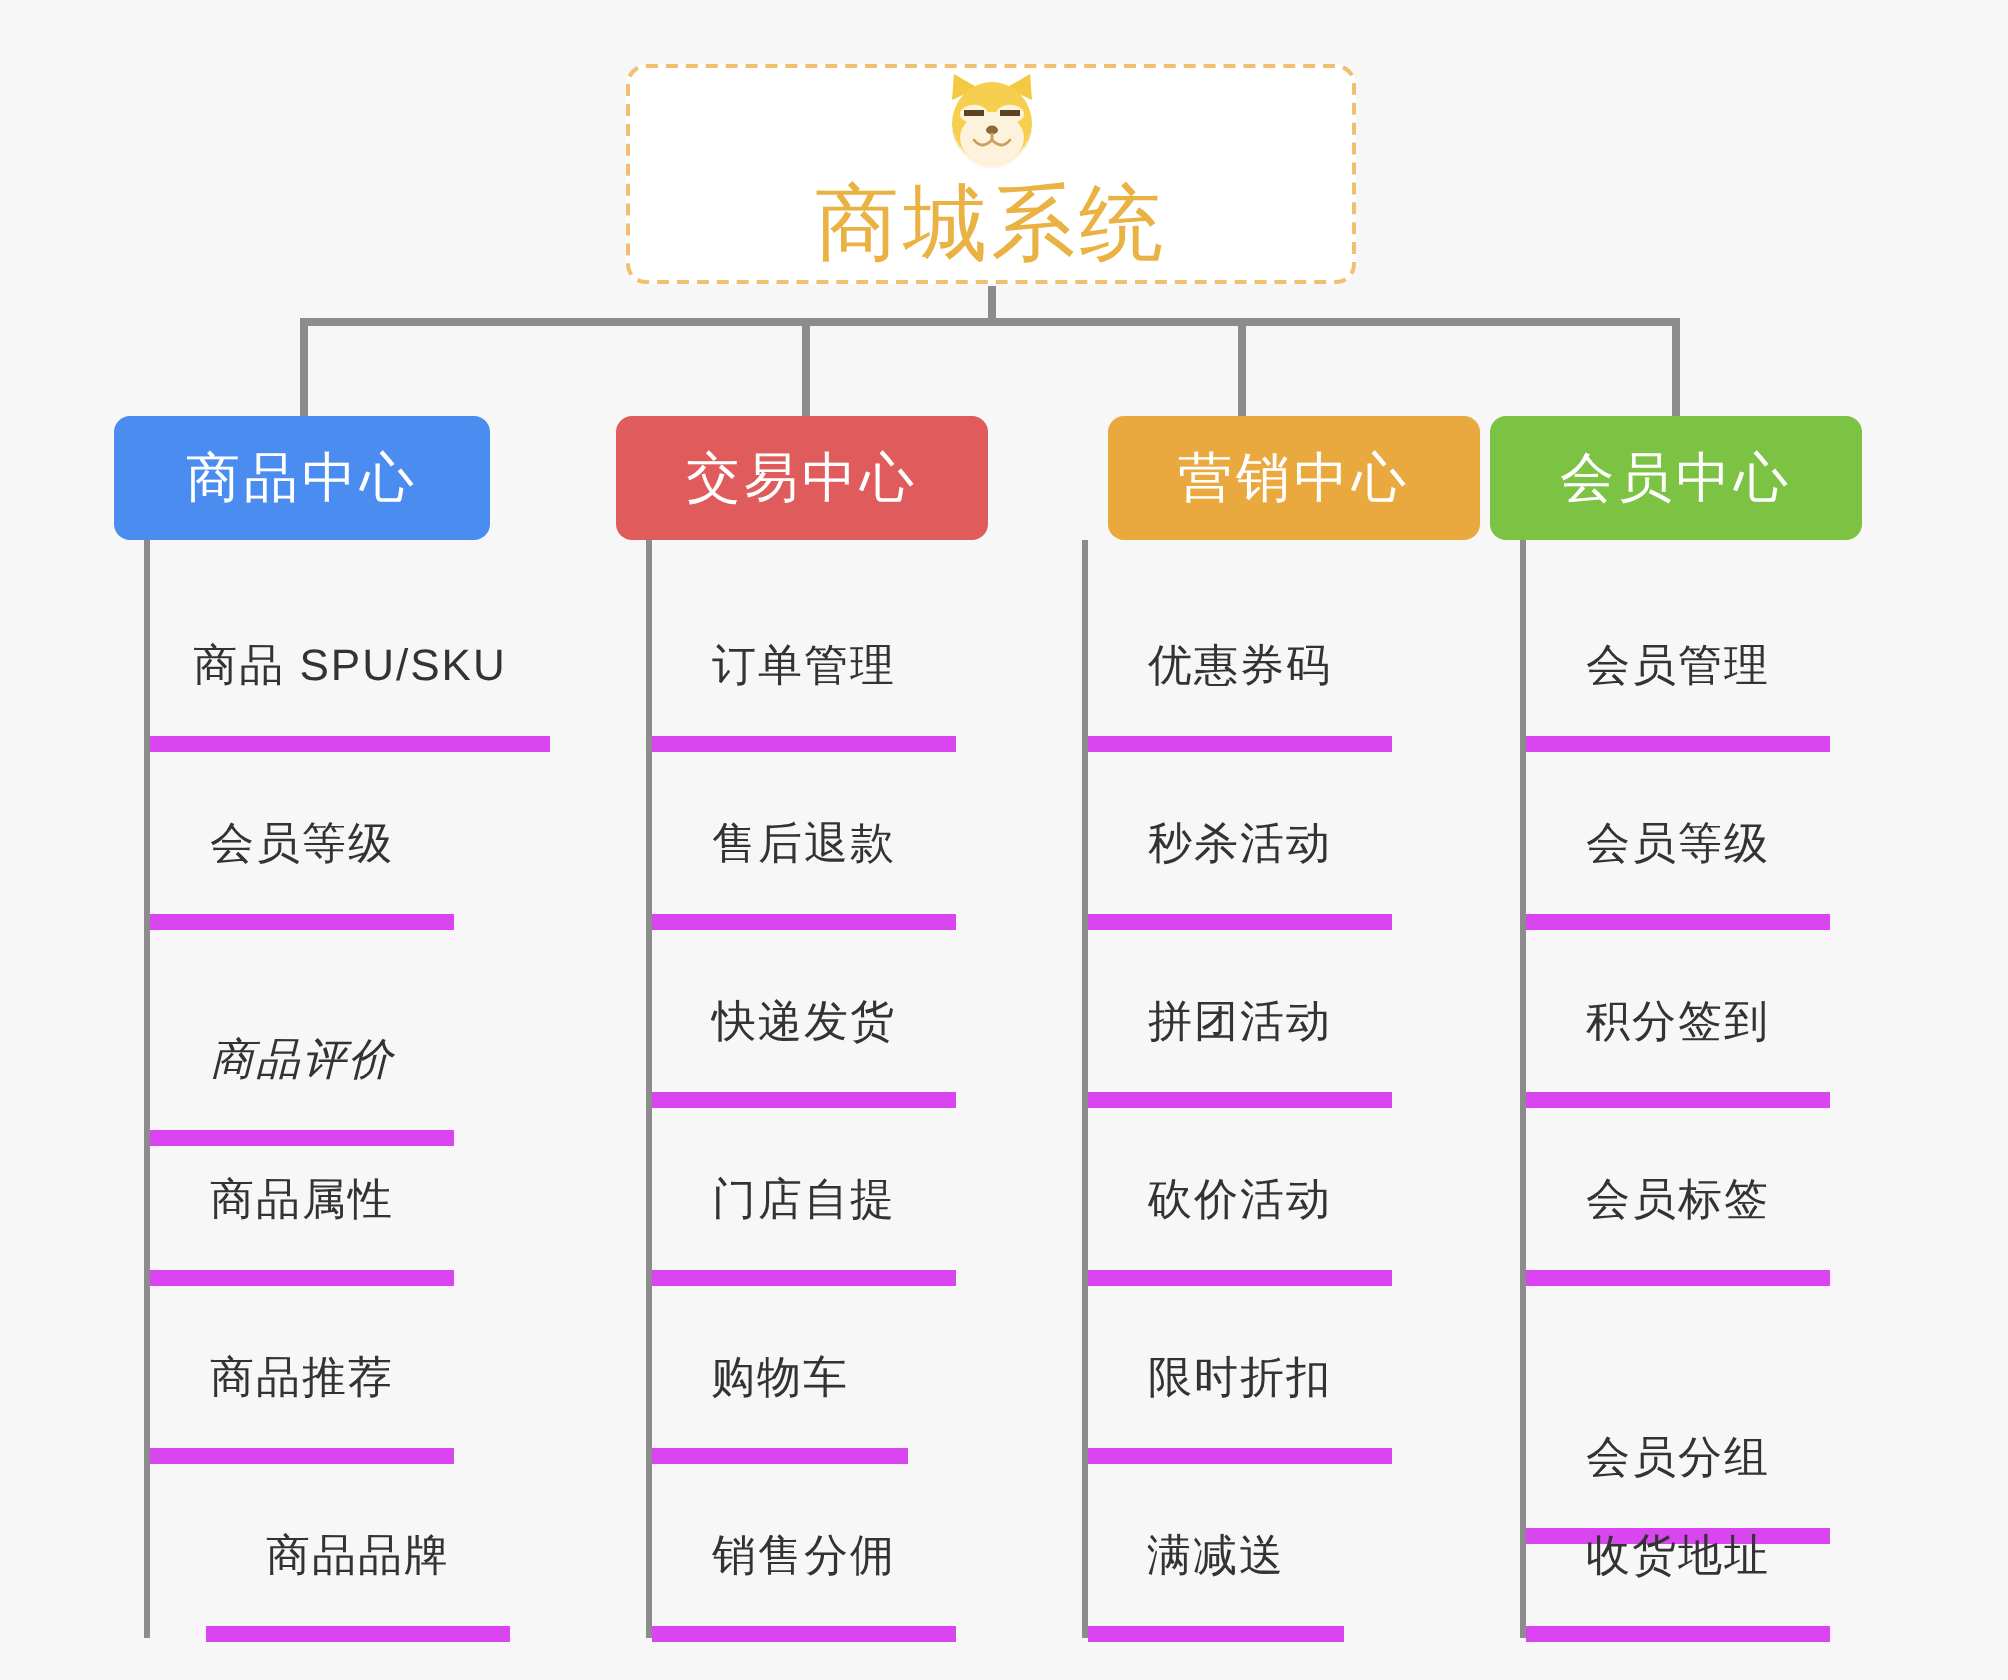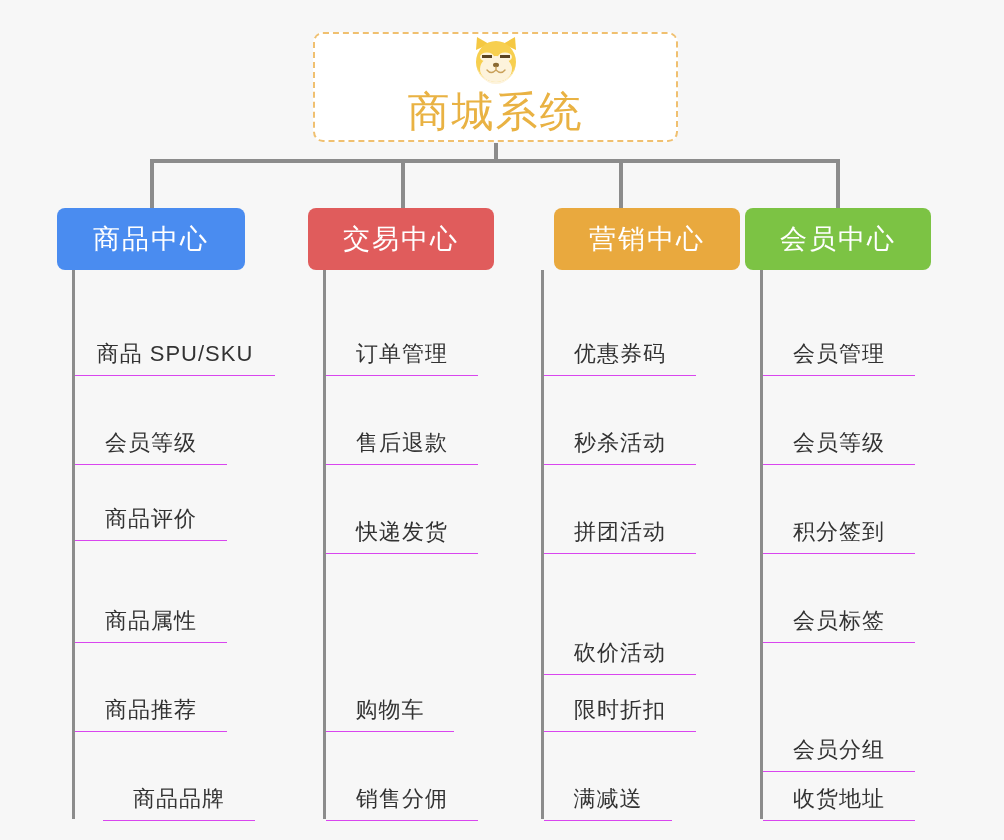--- a/index.html
+++ b/index.html
@@ -90,22 +90,22 @@
     width: 3px;
     background: #8c8c8c;
   }
   .leaf {
     position: absolute;
     height: 89px;
     box-sizing: border-box;
     display: flex;
     align-items: flex-end;
     justify-content: center;
-    padding-bottom: 6px;
-    border-bottom: 1px solid #d946ef;
+    padding-bottom: 20px;
+    border-bottom: 8px solid #d946ef;
     font-size: 22px;
     color: #333333;
     white-space: nowrap;
     letter-spacing: 1px;
   }
 </style>
 </head>
 <body style="background: rgb(247, 247, 247);">
 
 <div id="diagram">
@@ -157,21 +157,21 @@
     <span>会员中心</span>
   </div>
 
   <div class="col-stem" style="left: 72px; top: 270px; height: 549px; background: rgb(140, 140, 140);"></div>
   <div class="leaf" style="left:75px; top:287px; width:200px;">
     <span>商品 SPU/SKU</span>
     </div>
   <div class="leaf" style="left:75px; top:376px; width:152px;">
     <span>会员等级</span>
     </div>
-  <div class="leaf" style="left:75px; top:452px; width:152px;">
+  <div class="leaf" style="left:75px; top:484px; width:152px;font-style:italic;">
     <span>商品评价</span>
     </div>
   <div class="leaf" style="left:75px; top:554px; width:152px;">
     <span>商品属性</span>
     </div>
   <div class="leaf" style="left:75px; top:643px; width:152px;">
     <span>商品推荐</span>
     </div>
   <div class="leaf" style="left:75px; top:732px; width:152px;margin-left:28px;">
     <span>商品品牌</span>
@@ -180,38 +180,41 @@
   <div class="col-stem" style="left: 323px; top: 270px; height: 549px; background: rgb(140, 140, 140);"></div>
   <div class="leaf" style="left:326px; top:287px; width:152px;">
     <span>订单管理</span>
     </div>
   <div class="leaf" style="left:326px; top:376px; width:152px;">
     <span>售后退款</span>
     </div>
   <div class="leaf" style="left:326px; top:465px; width:152px;">
     <span>快递发货</span>
     </div>
+  <div class="leaf" style="left:326px; top:554px; width:152px;">
+    <span>门店自提</span>
+    </div>
   <div class="leaf" style="left:326px; top:643px; width:128px;">
     <span>购物车</span>
     </div>
   <div class="leaf" style="left:326px; top:732px; width:152px;">
     <span>销售分佣</span>
     </div>
 
   <div class="col-stem" style="left: 541px; top: 270px; height: 549px; background: rgb(140, 140, 140);"></div>
   <div class="leaf" style="left:544px; top:287px; width:152px;">
     <span>优惠券码</span>
     </div>
   <div class="leaf" style="left:544px; top:376px; width:152px;">
     <span>秒杀活动</span>
     </div>
   <div class="leaf" style="left:544px; top:465px; width:152px;">
     <span>拼团活动</span>
     </div>
-  <div class="leaf" style="left:544px; top:554px; width:152px;margin-top:32px;">
+  <div class="leaf" style="left:544px; top:554px; width:152px;">
     <span>砍价活动</span>
     </div>
   <div class="leaf" style="left:544px; top:643px; width:152px;">
     <span>限时折扣</span>
     </div>
   <div class="leaf" style="left:544px; top:732px; width:128px;">
     <span>满减送</span>
     </div>
 
   <div class="col-stem" style="left: 760px; top: 270px; height: 549px; background: rgb(140, 140, 140);"></div>

